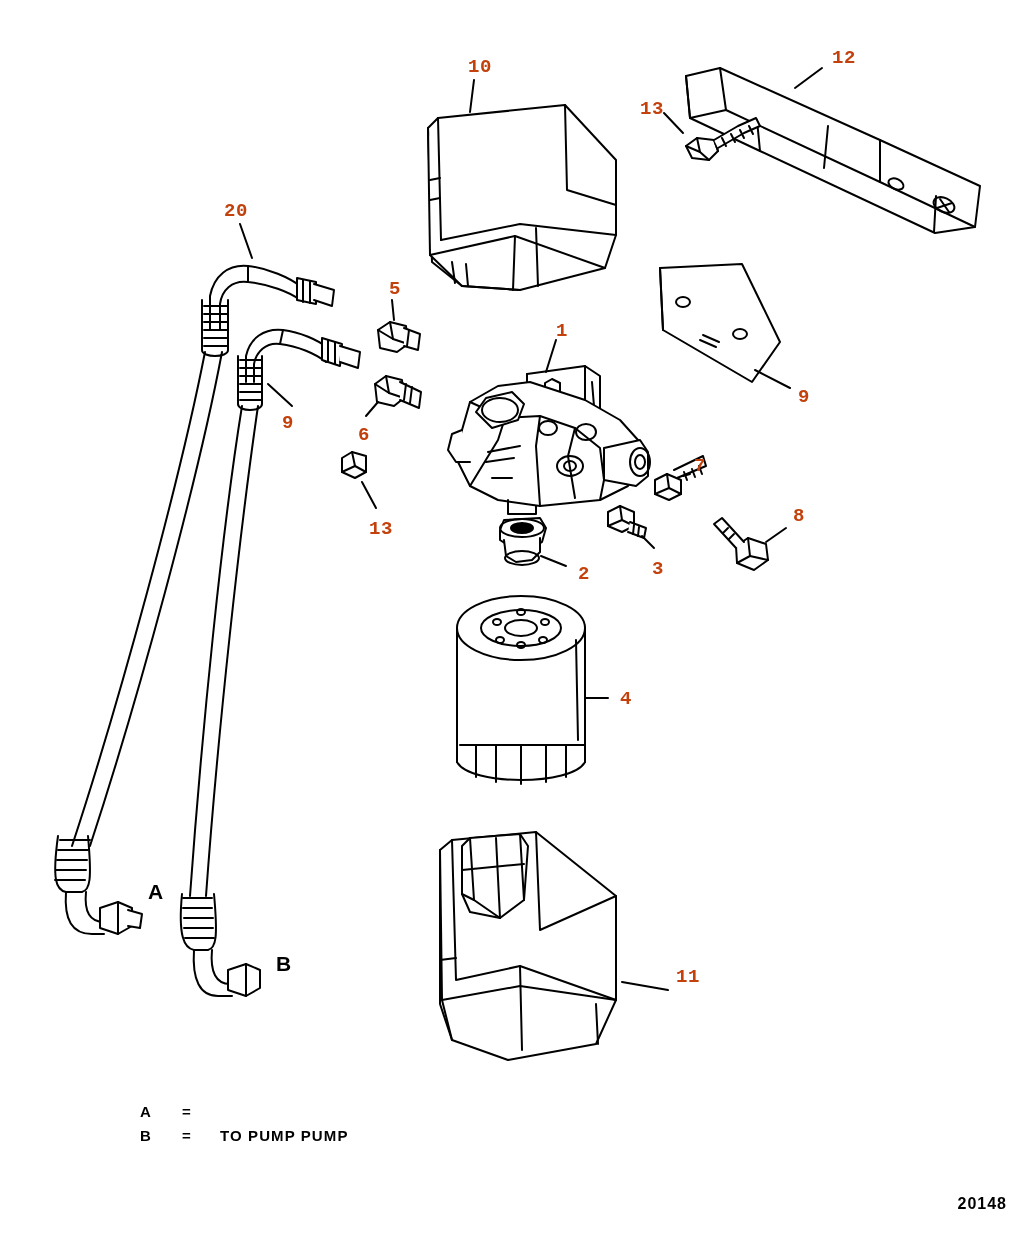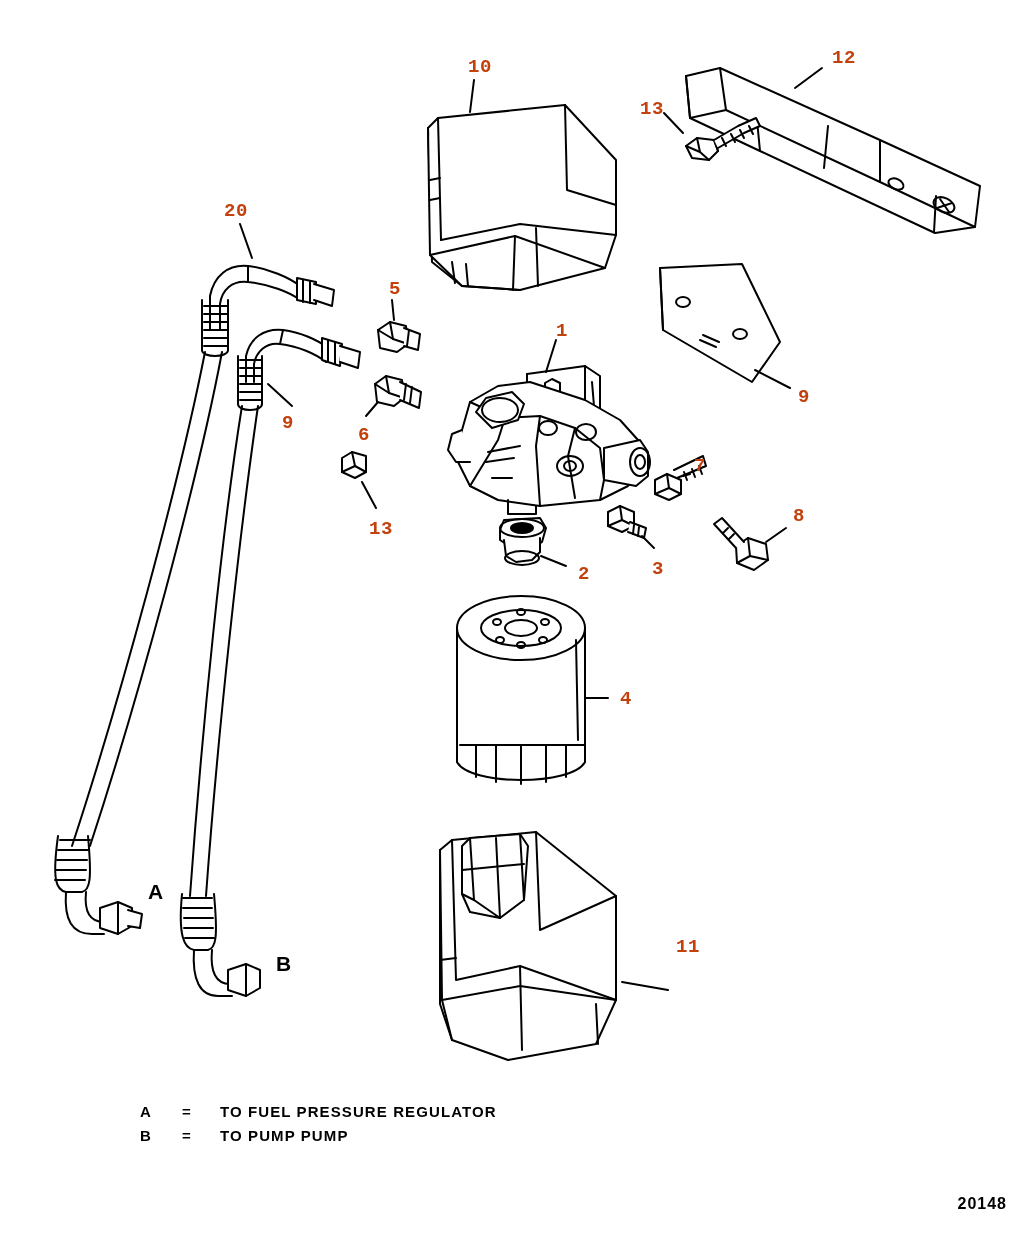--- a/index.html
+++ b/index.html
@@ -348,35 +348,34 @@
   <div class="callout" style="left:556px; top:320px;">1</div>
   <div class="callout" style="left:578px; top:563px;">2</div>
   <div class="callout" style="left:652px; top:558px;">3</div>
   <div class="callout" style="left:620px; top:688px;">4</div>
   <div class="callout" style="left:389px; top:278px;">5</div>
   <div class="callout" style="left:358px; top:424px;">6</div>
   <div class="callout" style="left:694px; top:455px;">7</div>
   <div class="callout" style="left:793px; top:505px;">8</div>
   <div class="callout" style="left:798px; top:386px;">9</div>
   <div class="callout" style="left:468px; top:56px;">10</div>
-  <div class="callout" style="left:676px; top:936px;">11</div>
+  <div class="callout" style="left:676px; top:966px;">11</div>
   <div class="callout" style="left:832px; top:47px;text-align:right;">12</div>
   <div class="callout" style="left:369px; top:518px;">13</div>
   <div class="callout" style="left:640px; top:98px;">13</div>
   <div class="callout" style="left:282px; top:412px;">9</div>
   <div class="callout" style="left:224px; top:200px;">20</div>
 
   <div class="marker-label" style="left:148px; top:880px;">A</div>
   <div class="marker-label" style="left:276px; top:952px;">B</div>
 
   <div class="legend">
     <div class="legend-row">
       <span class="legend-key">A</span>
       <span class="legend-eq">=</span>
-      <span class="legend-text">TO FUEL PRESSURE  REGULATOR</span>
     </div>
     <div class="legend-row">
       <span class="legend-key">B</span>
       <span class="legend-eq">=</span>
       <span class="legend-text">TO PUMP PUMP</span>
     </div>
   </div>
 
   <div class="figure-number">20148</div>
 

